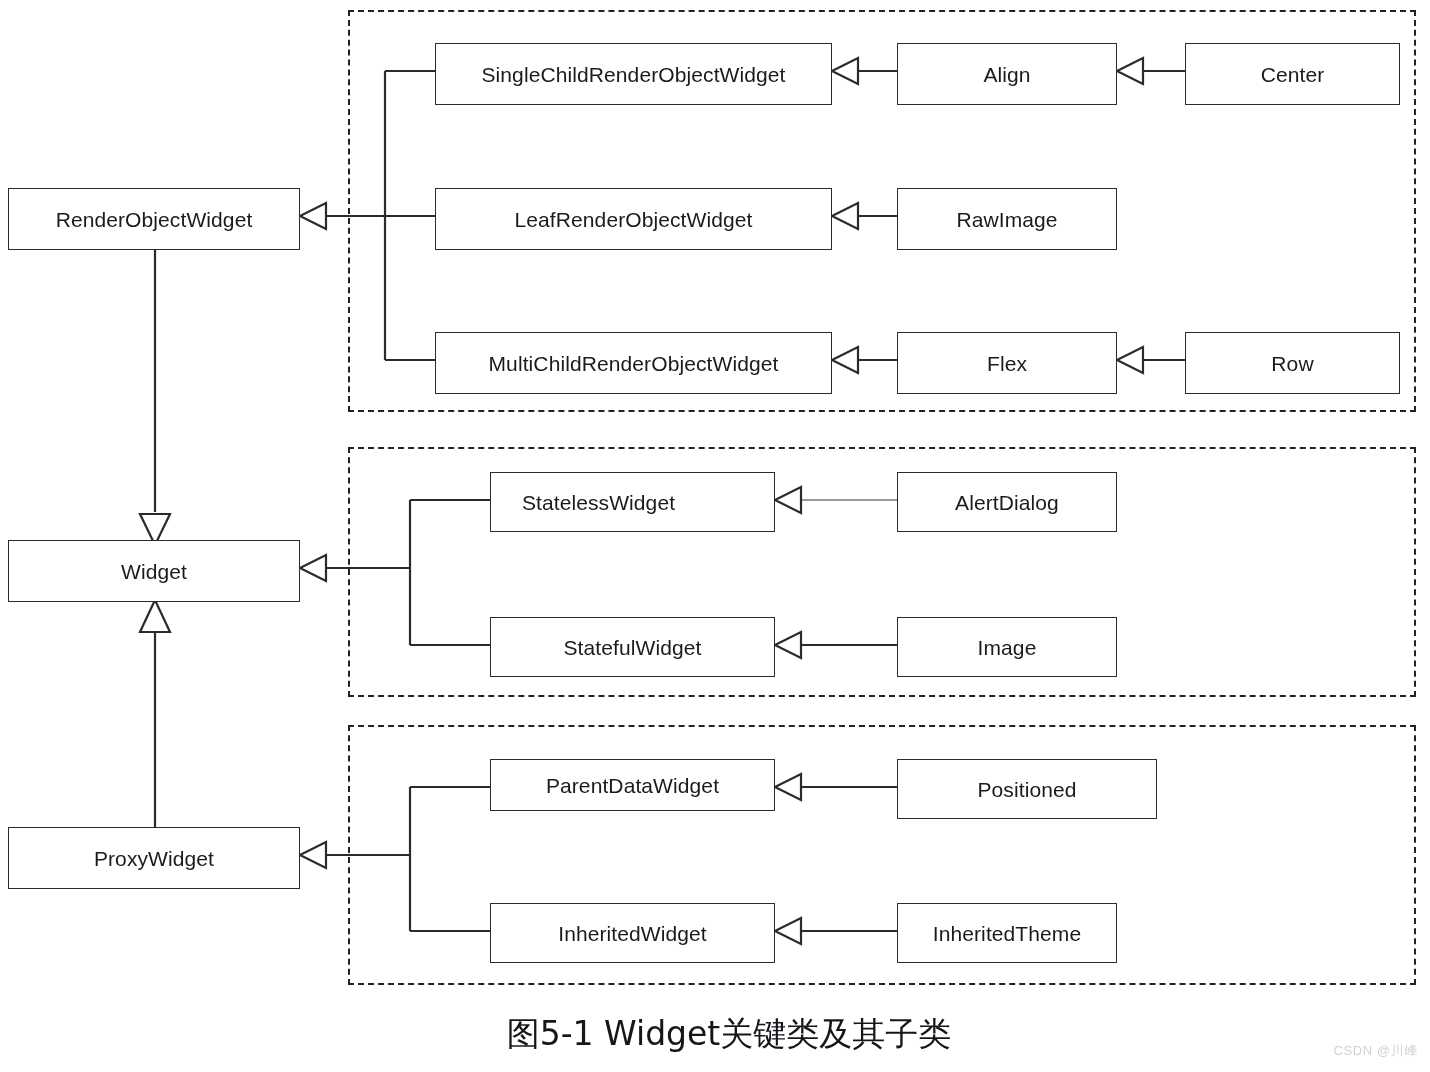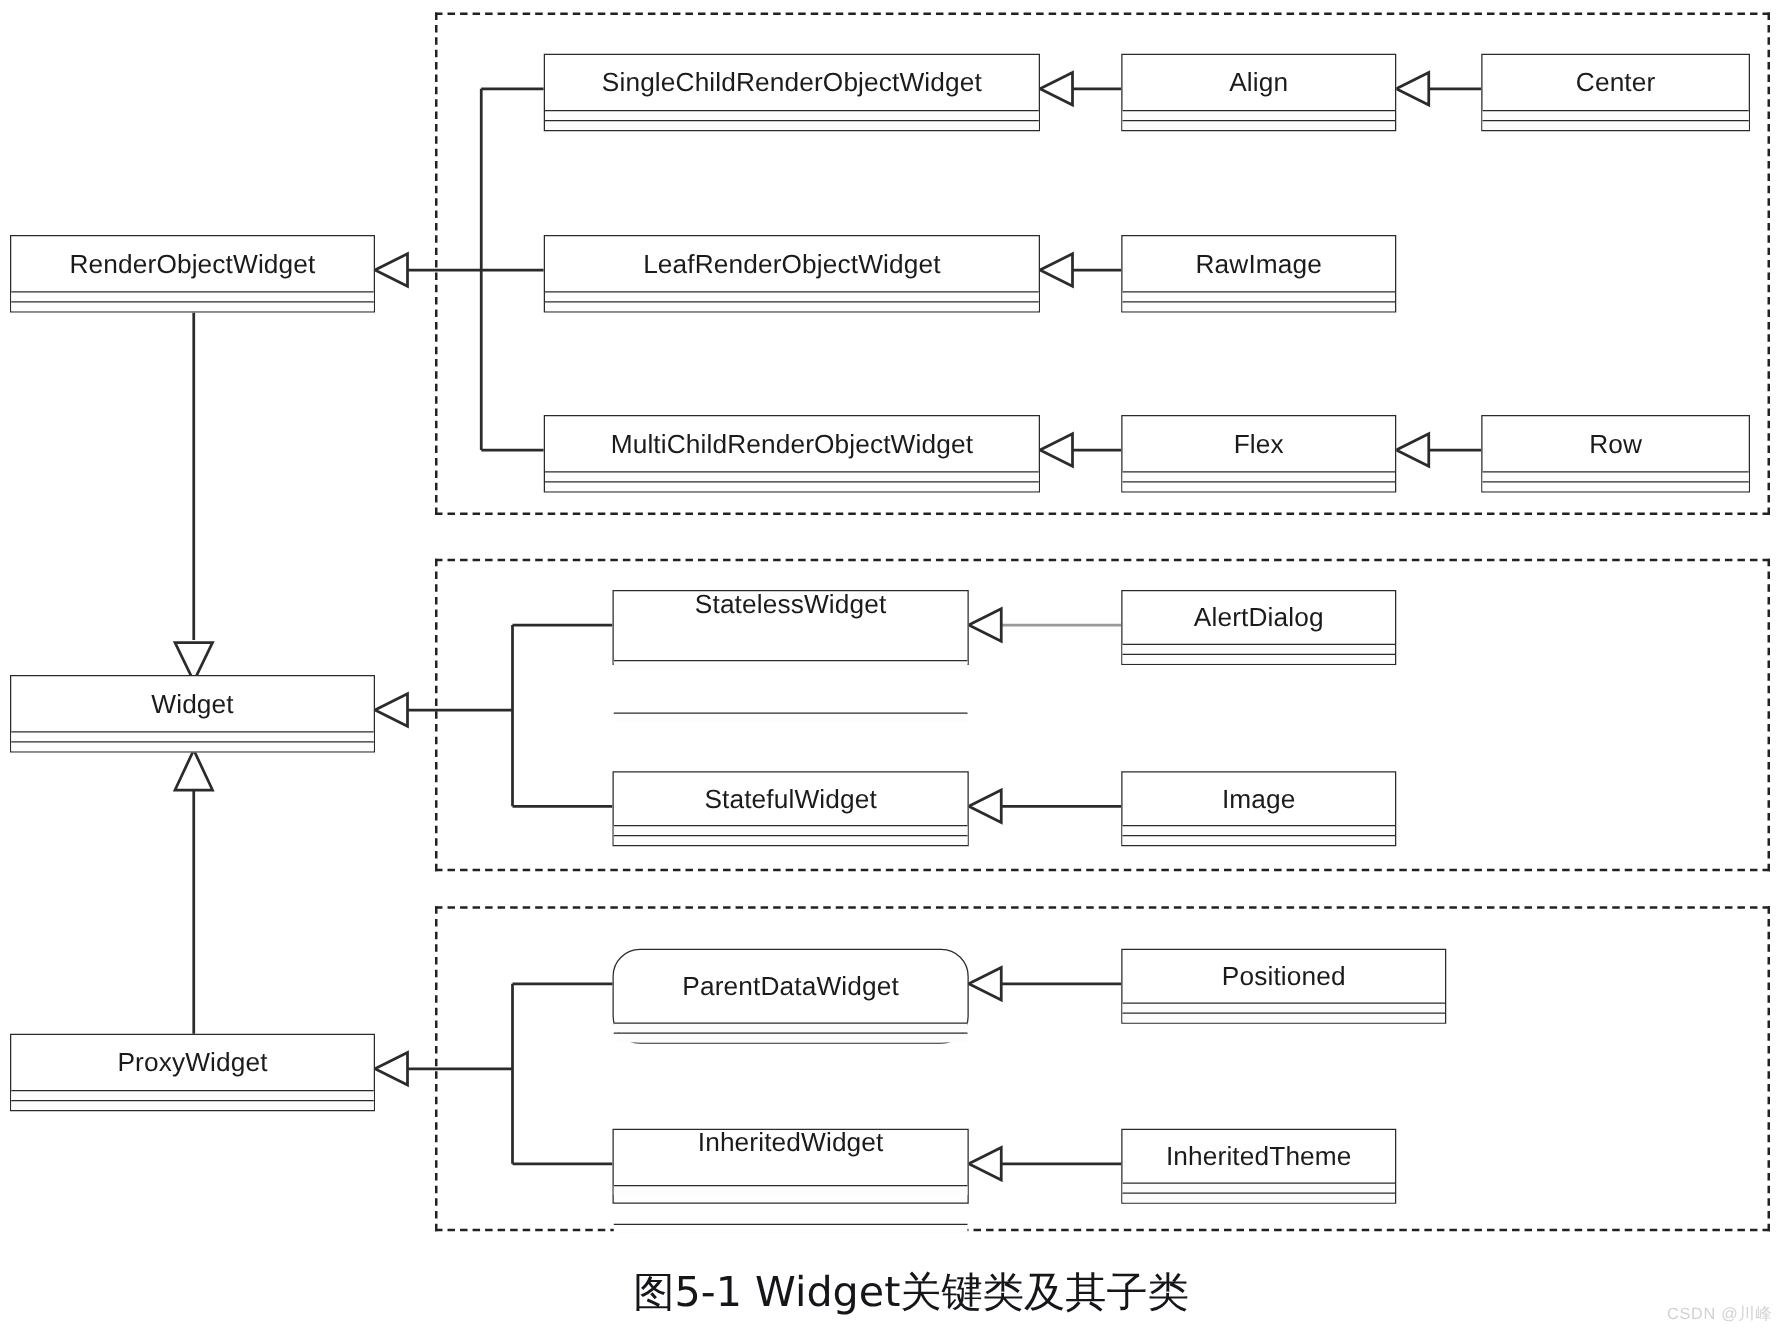--- a/index.html
+++ b/index.html
@@ -26,21 +26,21 @@
     height: 1072px;
   }
 
   
   .uml-box {
     position: absolute;
     box-sizing: border-box;
     background: #ffffff;
     border: 1.6px solid #2b2b2b;
     display: flex;
-    flex-direction: column;
+    flex-direction: row;
     z-index: 4;
   }
   .uml-title {
     flex: 1 1 auto;
     display: flex;
     align-items: center;
     justify-content: center;
     color: #1b1b1b;
     font-size: 21px;
     line-height: 1;
@@ -270,33 +270,33 @@
     <div class="uml-compartment"></div>
     <div class="uml-compartment second"></div>
   </div>
 
   <div class="uml-box" style="left:897px; top:617px; width:220px; height:60px;">
     <div class="uml-title">Image</div>
     <div class="uml-compartment"></div>
     <div class="uml-compartment second"></div>
   </div>
 
-  <div class="uml-box" style="left:490px; top:759px; width:285px; height:76px;border-radius:22px;">
+  <div class="uml-box" style="left:490px; top:759px; width:285px; height:52px;">
     <div class="uml-title">ParentDataWidget</div>
     <div class="uml-compartment"></div>
     <div class="uml-compartment second"></div>
   </div>
 
   <div class="uml-box" style="left:897px; top:759px; width:260px; height:60px;text-align:center;">
     <div class="uml-title">Positioned</div>
     <div class="uml-compartment"></div>
     <div class="uml-compartment second"></div>
   </div>
 
-  <div class="uml-box" style="left:490px; top:903px; width:285px; height:60px;gap:23px;">
+  <div class="uml-box" style="left:490px; top:903px; width:285px; height:60px;">
     <div class="uml-title">InheritedWidget</div>
     <div class="uml-compartment"></div>
     <div class="uml-compartment second"></div>
   </div>
 
   <div class="uml-box" style="left:897px; top:903px; width:220px; height:60px;">
     <div class="uml-title">InheritedTheme</div>
     <div class="uml-compartment"></div>
     <div class="uml-compartment second"></div>
   </div>

